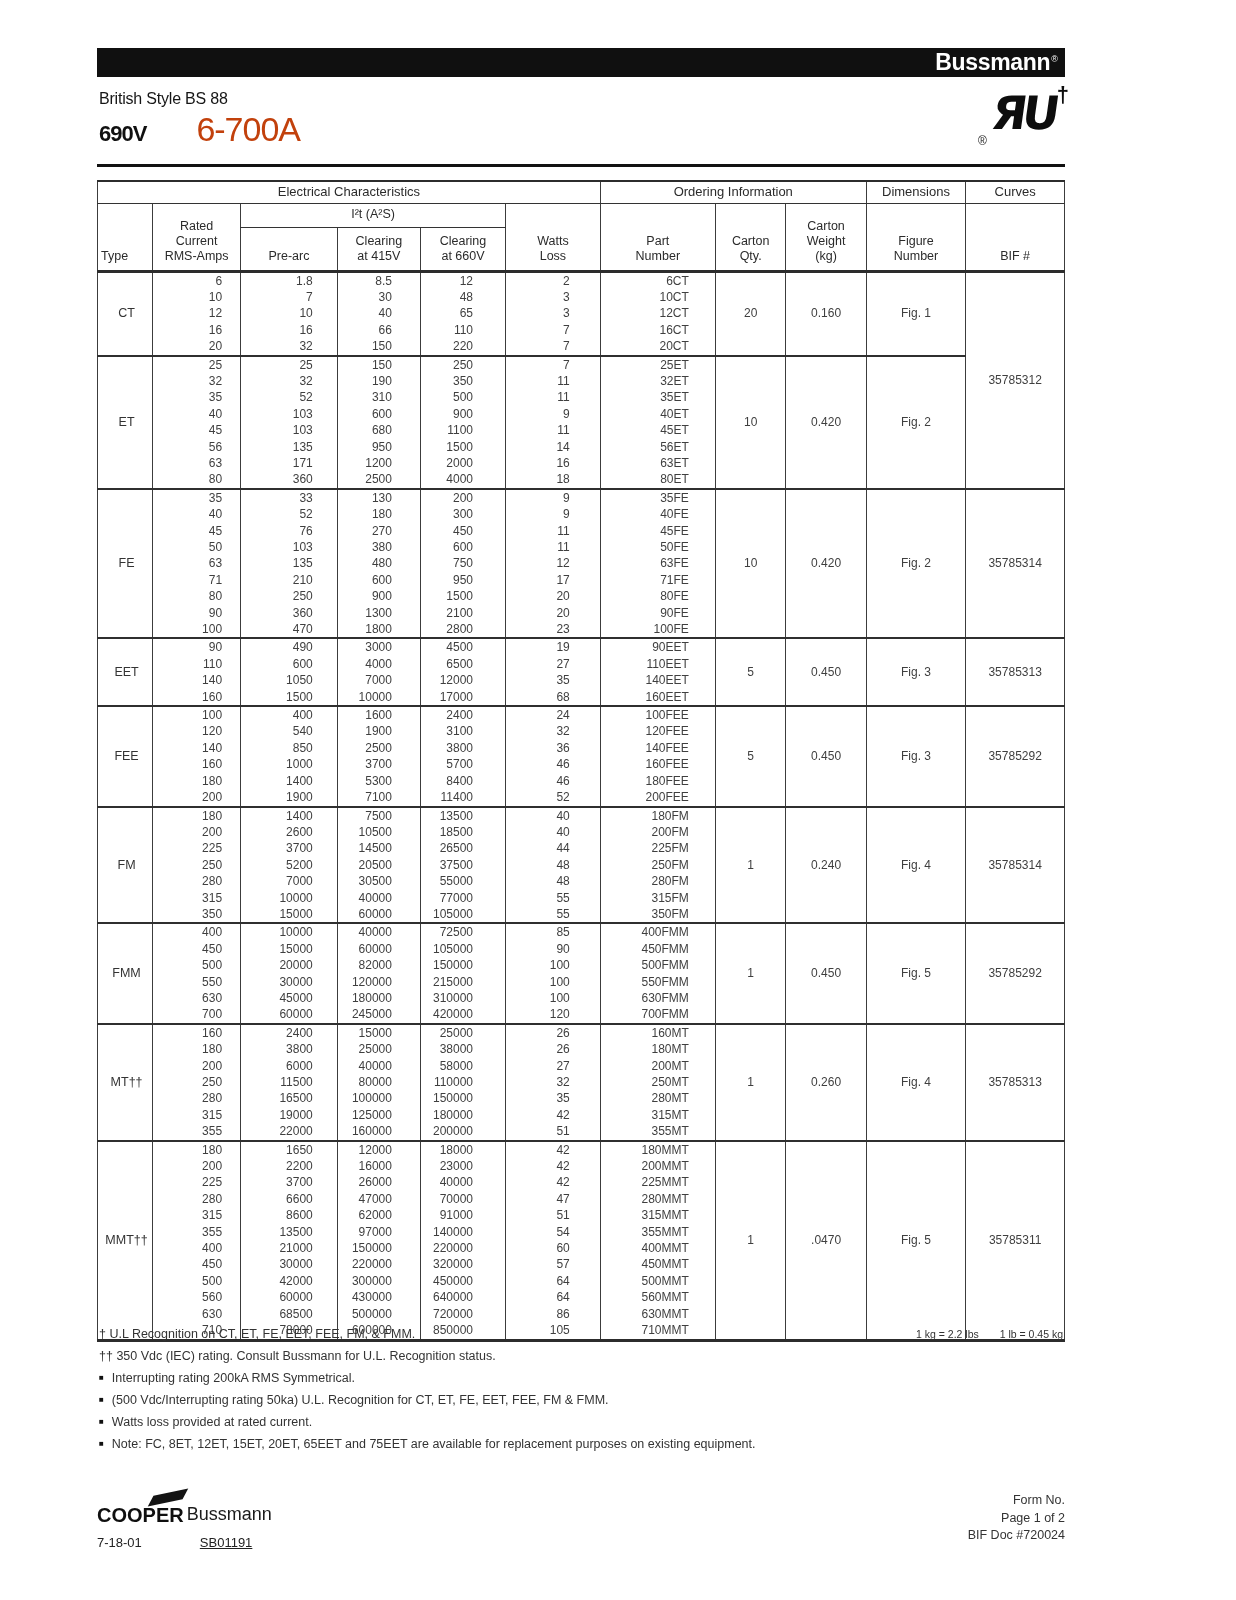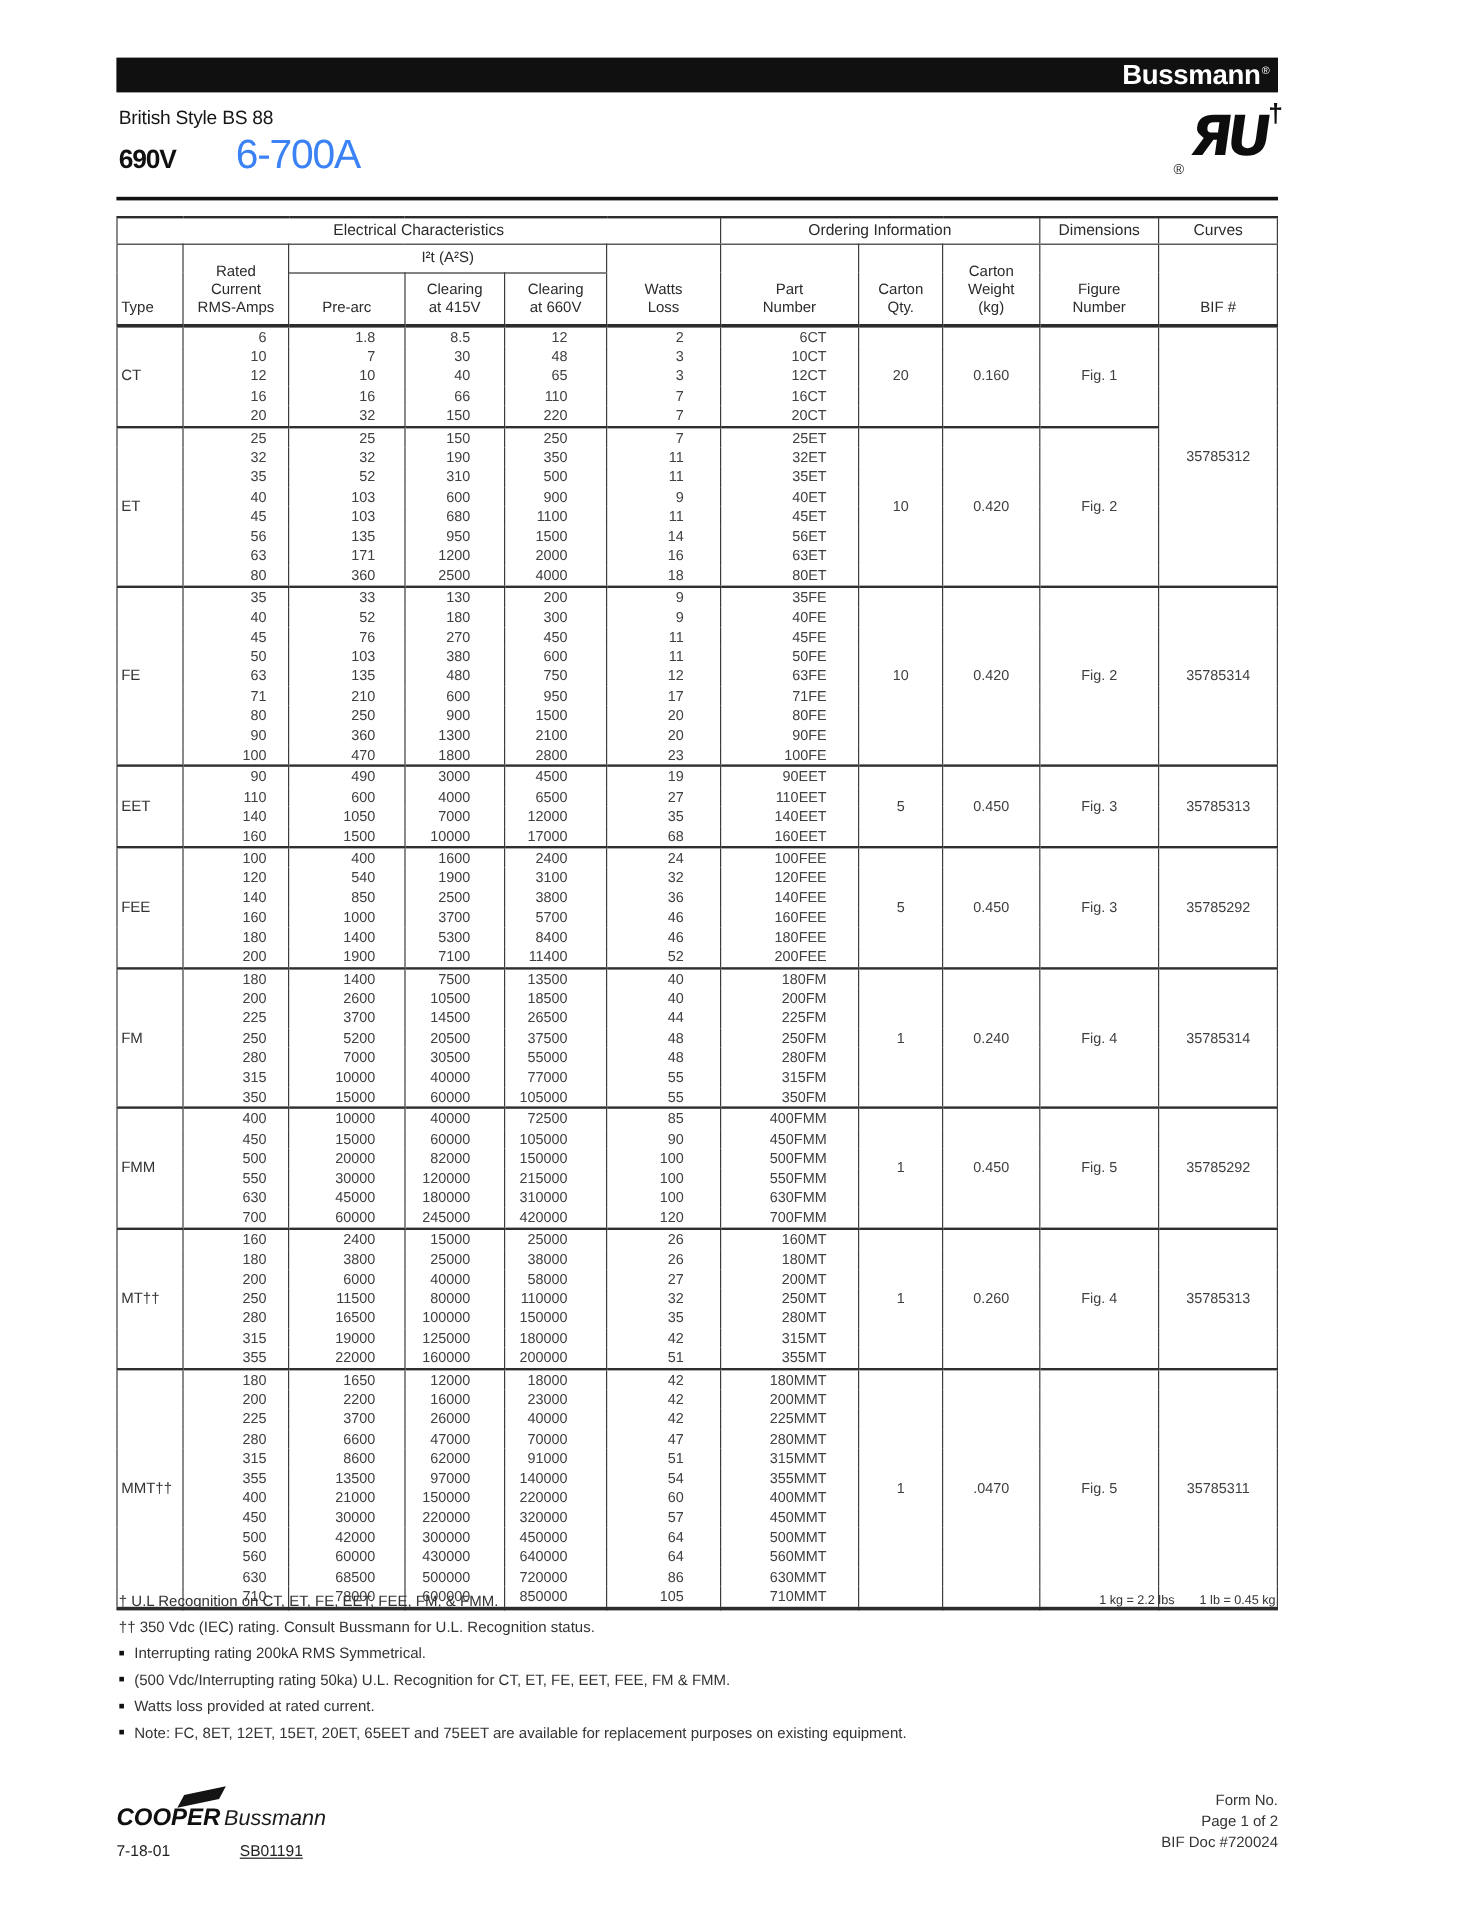--- a/index.html
+++ b/index.html
@@ -16,21 +16,21 @@
     position:absolute; left:97px; top:48px; width:968px; height:29px;
     background:#101010; color:#fff; display:flex; align-items:center;
     justify-content:flex-end; padding-right:7px;
   }
   .brandbar .brand-txt { font-size:23px; font-weight:700; letter-spacing:-0.3px; }
   .brandbar .brand-reg { font-size:9px; margin-left:1px; align-self:flex-start; margin-top:6px; }
 
   .series { position:absolute; left:99px; top:90px; font-size:16px; font-weight:400; color:#161616; letter-spacing:-0.2px; }
   .bigline { position:absolute; left:99px; top:110px; display:flex; align-items:baseline; }
   .volt { font-size:22px; font-weight:800; letter-spacing:-1px; color:#101010; }
-  .amps { font-size:34px; font-weight:400; letter-spacing:-1px; color:#3b82f6; margin-left:50px; }
+  .amps { font-size:34px; font-weight:400; letter-spacing:-1px; color:#c2410c; margin-left:50px; }
   .title-rule { position:absolute; left:97px; top:164px; width:968px; height:3px; background:#111; }
 
   .ulmark { position:absolute; left:992px; top:90px; width:80px; height:66px; }
   .ul-glyph {
     display:inline-block; font-family:"DejaVu Sans", sans-serif;
     font-size:46px; font-weight:900; letter-spacing:-5px; color:#0d0d0d;
     transform:skewX(-8deg); line-height:1;
   }
   .ul-dagger { font-size:22px; font-weight:700; color:#0d0d0d; vertical-align:top; position:relative; top:-8px; left:2px; }
   .ul-reg { position:absolute; left:-14px; bottom:8px; font-size:12px; color:#222; }
@@ -56,21 +56,21 @@
   tr.h3 th { height:44px; }
   th.ml { border-left:1px solid #3c3c3c; }
   th.type-hdr { text-align:left; padding-left:3px; }
 
   tbody td {
     font-size:12px; height:16.4px; line-height:16.4px; padding:0;
     text-align:right; color:#3f3f3f; border-left:1px solid #3c3c3c;
     overflow:hidden;
   }
   tbody td.type-cell {
-    border-left:none; text-align:left; padding-left:3px;
+    border-left:none; text-align:center; padding-left:3px;
     font-size:12.5px; vertical-align:middle; color:#333;
   }
   tbody td.c0 { padding-right:18px; }
   tbody td.c1 { padding-right:24px; }
   tbody td.c2 { padding-right:28px; }
   tbody td.c3 { padding-right:32px; }
   tbody td.c4 { padding-right:30px; }
   tbody td.c5 { padding-right:26px; }
   tbody td.mid { text-align:center; padding-right:0; vertical-align:middle; }
   tbody tr.ss > td { border-top:2px solid #2f2f2f; }
@@ -79,21 +79,21 @@
   
   .notes { position:absolute; left:99px; top:1326px; width:966px; font-size:12.5px; color:#333; }
   .notes .line { height:22px; line-height:16px; }
   .conv { position:absolute; right:2px; top:2px; font-size:10.5px; color:#333; }
   .conv span + span { margin-left:18px; }
   .sq { font-size:8px; vertical-align:2px; margin-right:8px; color:#111; }
 
   
   .footer-left { position:absolute; left:97px; top:1492px; }
   .swoosh { width:30px; height:11px; background:#141414; transform:skewX(-38deg) rotate(-14deg); margin-left:56px; margin-bottom:1px; }
-  .cooper-row { display:flex; align-items:center;font-style:italic; }
+  .cooper-row { display:flex; align-items:flex-start; }
   .cooper { font-size:20px; font-weight:900; letter-spacing:0; color:#0f0f0f; }
   .bussmann-txt { font-size:18px; font-weight:400; color:#1b1b1b; margin-left:3px; }
   .docline { margin-top:8px; font-size:13px; color:#222; display:flex; }
   .docline .doc-num { margin-left:58px;text-decoration:underline; }
   .footer-right { position:absolute; right:171px; top:1492px; text-align:right; font-size:12.5px; line-height:17.5px; color:#333; }
 </style>
 </head>
 <body>
 
 <div class="page">

